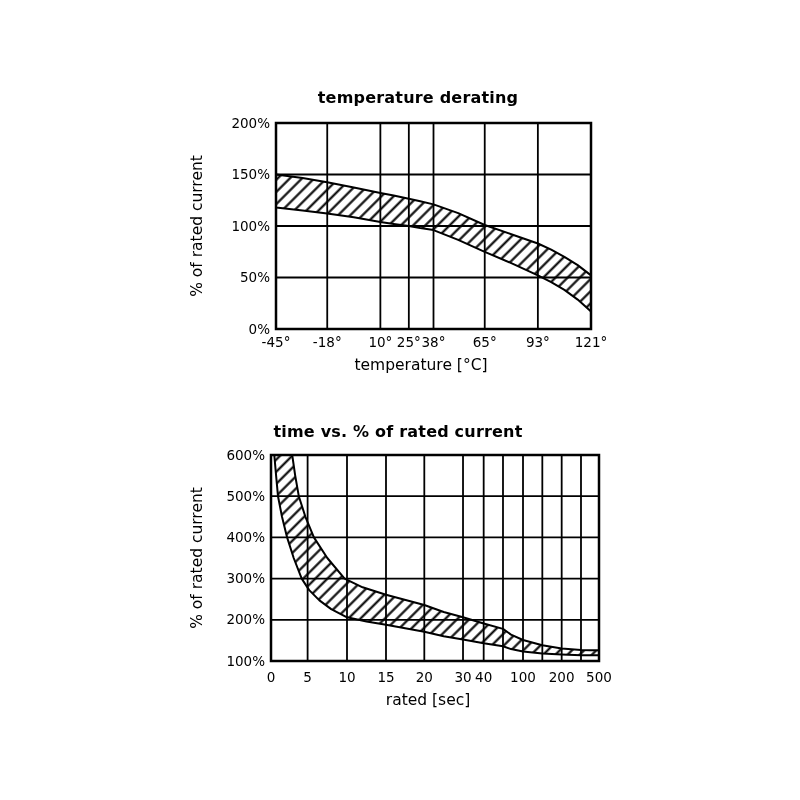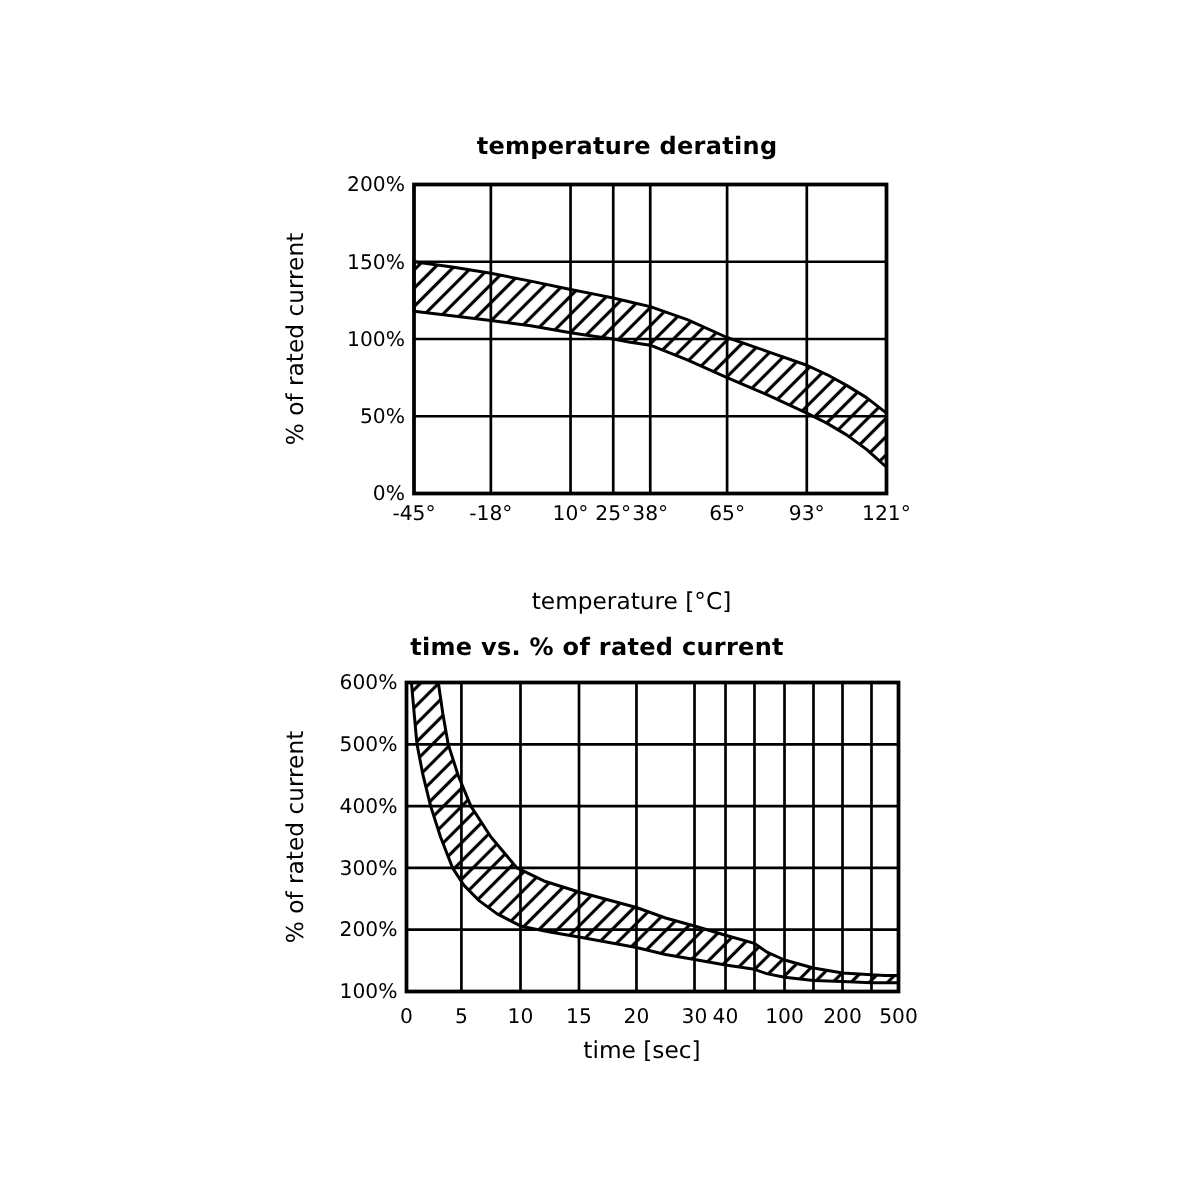--- a/index.html
+++ b/index.html
@@ -3,40 +3,40 @@
 <meta charset="utf-8">
 <style>
   html,body{margin:0;padding:0;background:#ffffff;}
   #page{position:relative;width:684px;height:800px;background:#ffffff;overflow:hidden;
         font-family:"DejaVu Sans","Liberation Sans",sans-serif;color:#000;}
   .chart-title{position:absolute;transform:translate(-50%,-50%);font-weight:bold;
                font-size:16px;white-space:nowrap;letter-spacing:0.2px;}
   #chart1-title{left:418px;top:97px;}
   #chart2-title{left:398px;top:431px;}
   .x-axis-label{position:absolute;transform:translate(-50%,-50%);font-size:15.5px;white-space:nowrap;}
-  #chart1-xlabel{left:421px;top:365px;margin-top:36px;}
+  #chart1-xlabel{left:421px;top:365px;}
   #chart2-xlabel{left:428px;top:700px;}
   .y-axis-label{position:absolute;transform:translate(-50%,-50%) rotate(-90deg);
                 font-size:15.5px;white-space:nowrap;}
   #chart1-ylabel{left:197px;top:226px;}
   #chart2-ylabel{left:197px;top:558px;}
   #plot-canvas{position:absolute;left:0;top:0;}
   #plot-canvas text{font-family:"DejaVu Sans","Liberation Sans",sans-serif;fill:#000;}
 </style>
 </head>
 <body>
 
 <div id="page">
   <div class="chart-title" id="chart1-title">temperature derating</div>
   <div class="y-axis-label" id="chart1-ylabel">% of rated current</div>
   <div class="x-axis-label" id="chart1-xlabel">temperature [°C]</div>
 
   <div class="chart-title" id="chart2-title">time vs. % of rated current</div>
   <div class="y-axis-label" id="chart2-ylabel">% of rated current</div>
-  <div class="x-axis-label" id="chart2-xlabel">time [sec]</div>
+  <div class="x-axis-label" id="chart2-xlabel">rated [sec]</div>
 
   <svg id="plot-canvas" width="800" height="800" viewBox="0 0 800 800">
       <defs>
         <pattern id="hatch" width="8.6" height="8.6" patternUnits="userSpaceOnUse" patternTransform="rotate(-45)">
           <line x1="0" y1="4.3" x2="8.6" y2="4.3" stroke="#000000" stroke-width="2.1"></line>
         </pattern>
       </defs>
       <g>
         <text x="276" y="346.5" text-anchor="middle" font-size="13.5">-45°</text>
         <line x1="327.23493975903614" y1="123" x2="327.23493975903614" y2="329" stroke="#000000" stroke-width="1.8"></line>

